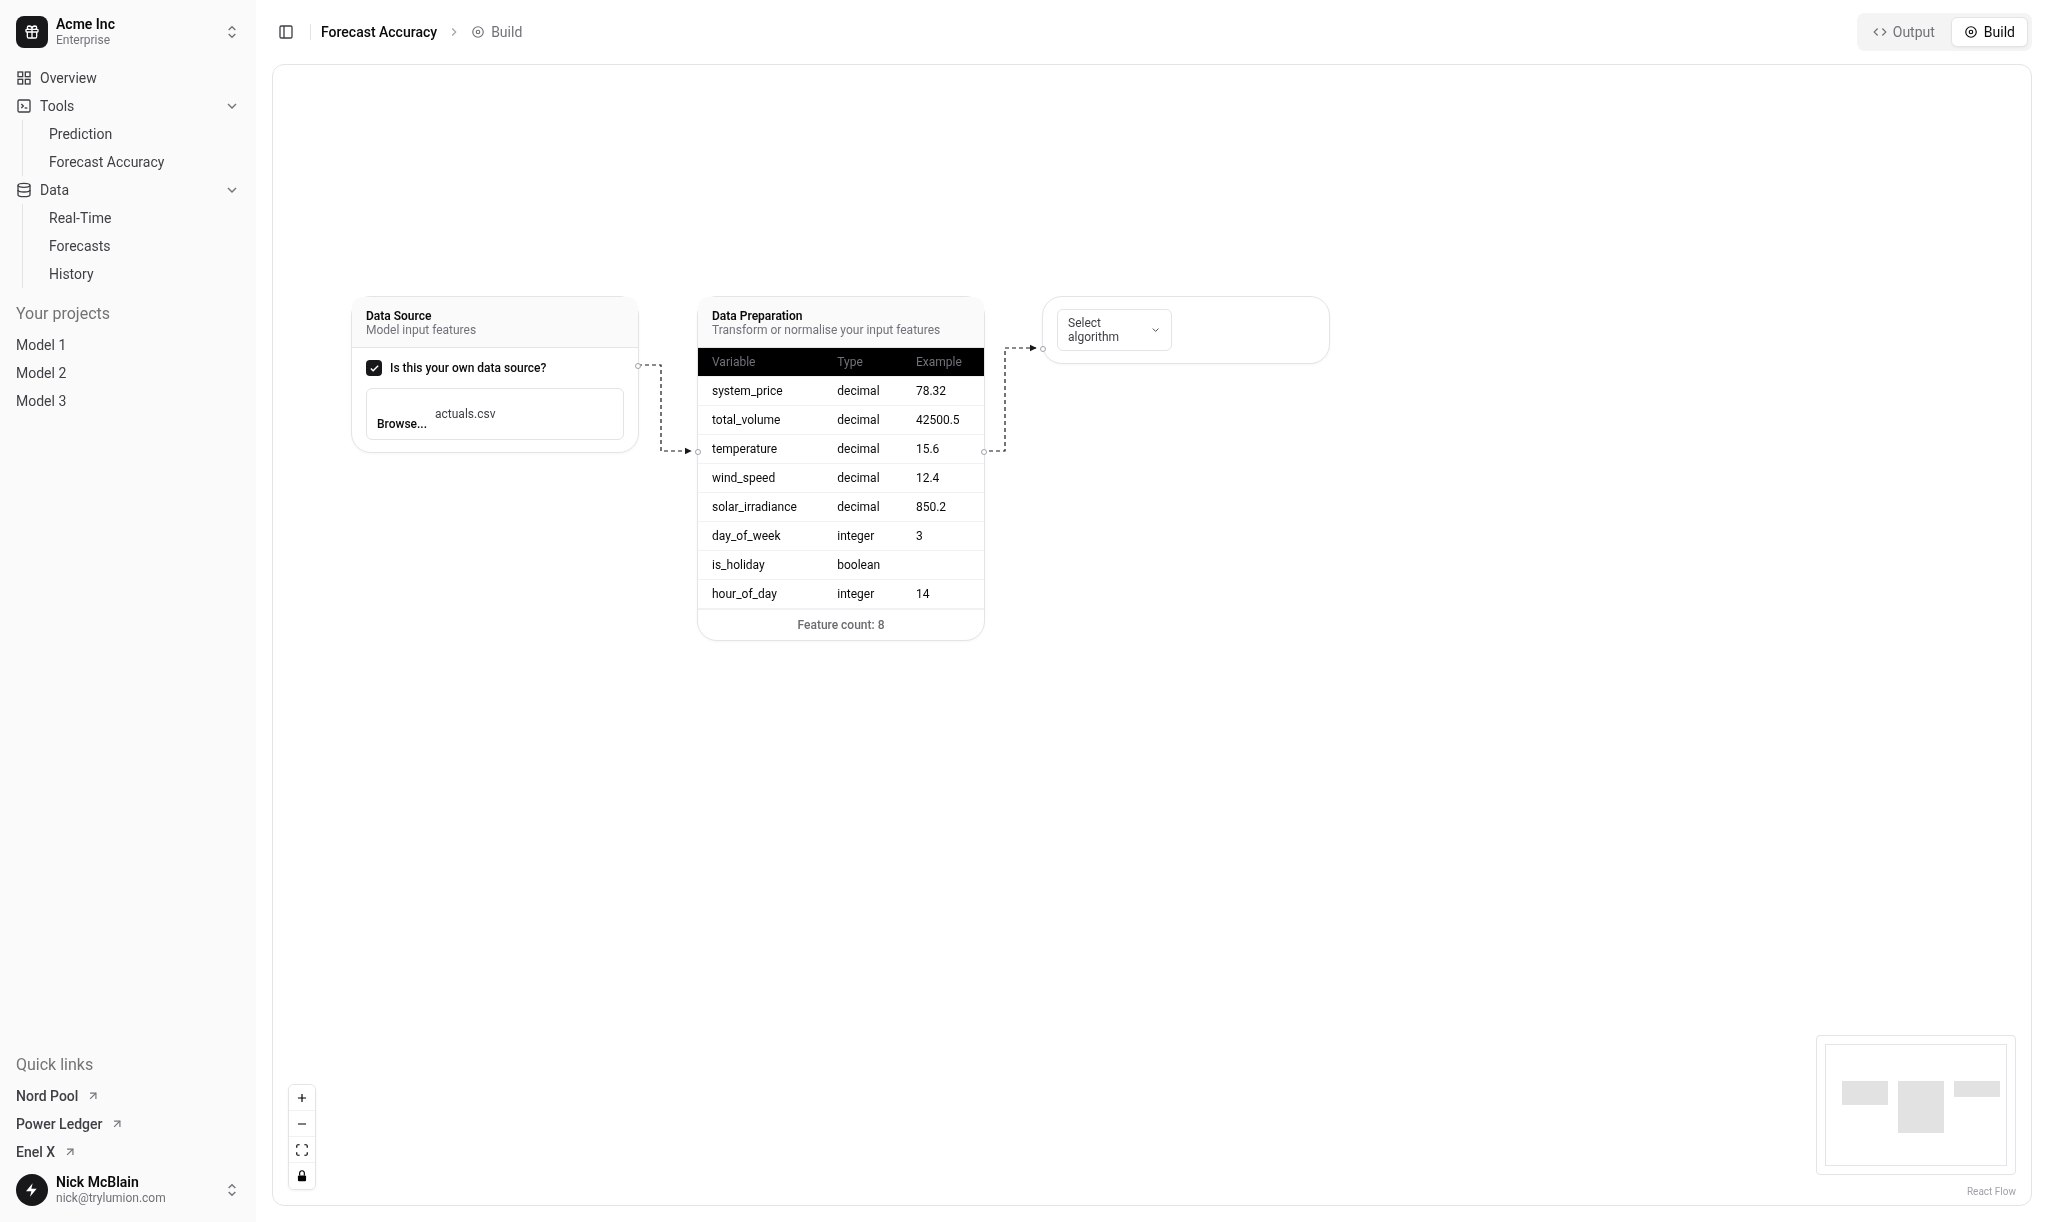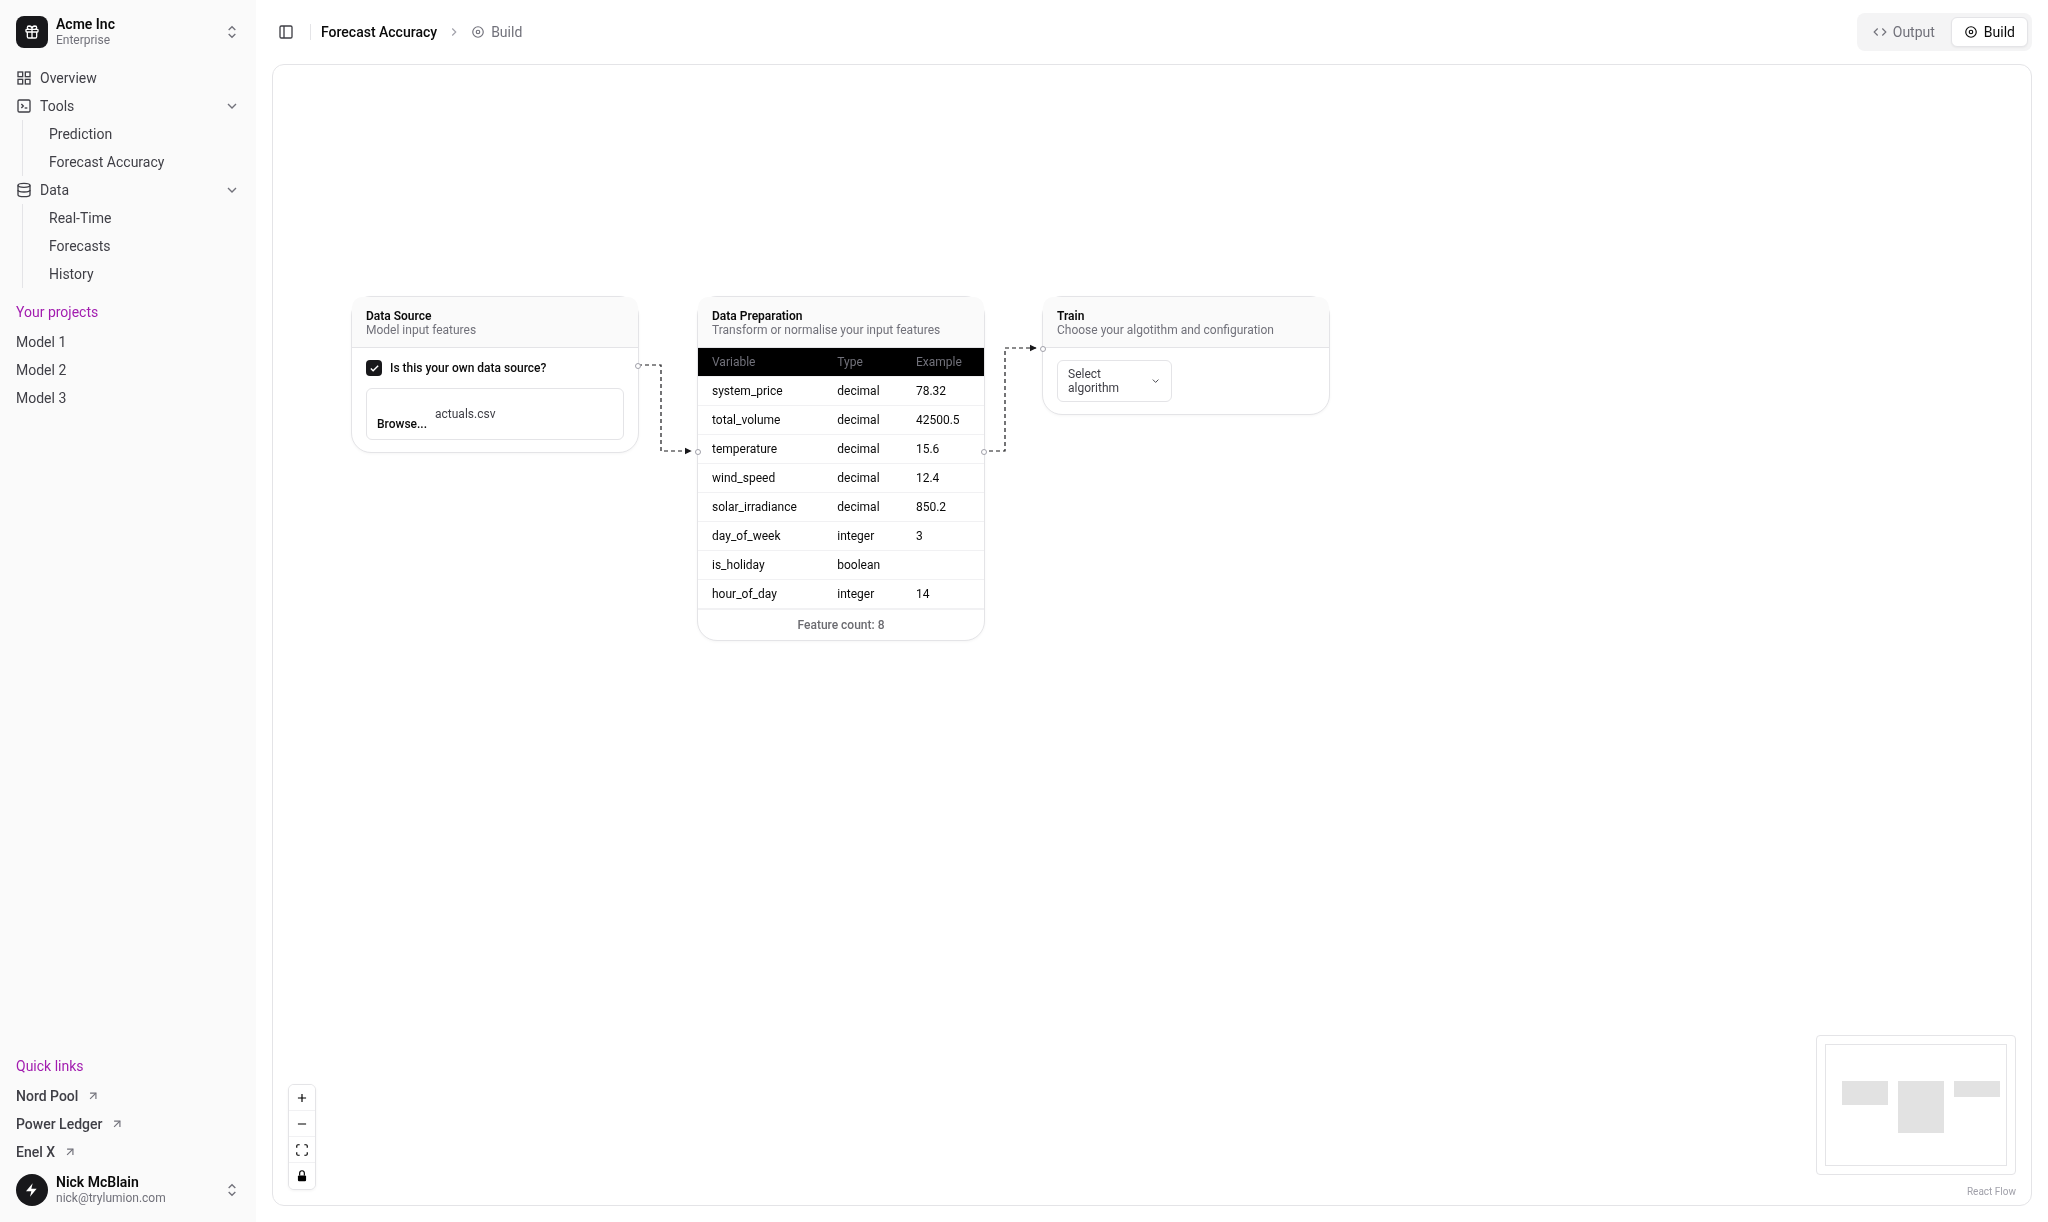--- a/index.html
+++ b/index.html
@@ -57,22 +57,22 @@
       font-size: 14px;
       cursor: pointer;
       color: #3f3f46;
     }
     .nav-item .chev { margin-left: auto; color: #71717a; }
     .nav-icon { width: 16px; height: 16px; flex-shrink: 0; }
     .sub-list { padding-left: 16px; margin-left: 14px; border-left: 1px solid #e4e4e7; }
     .sub-item { padding-left: 10px; }
 
     .section-label {
-      font-size: 14px;
-      color: #a21caf;
+      font-size: 16px;
+      color: #737373;
       padding: 8px;
       margin-top: 8px;
     }
 
     .quick-link { display: flex; align-items: center; gap: 8px; padding: 6px 8px; font-size: 14px; color: #3f3f46; font-weight: 500; cursor: pointer; }
     .ext-icon { width: 14px; height: 14px; color: #71717a; }
 
     .sidebar-footer {
       padding: 8px;
       display: flex;
@@ -550,24 +550,20 @@
                   <td>14</td>
                 </tr>
               </tbody>
           </table>
           <div class="table-footer">Feature count: 8</div>
           <div class="handle" style="left:0; top:155px;"></div>
           <div class="handle" style="right:-6px; top:155px; left:auto;"></div>
         </div>
 
         <div class="node" style="left:769px; top:231px;">
-          <div class="node-header">
-            <div class="node-title">Train</div>
-            <div class="node-sub">Choose your algotithm and configuration</div>
-          </div>
           <div class="node-body">
             <div class="select-box">
               <span>Select algorithm</span>
               <svg width="12" height="12" viewBox="0 0 24 24" fill="none" stroke="currentColor" stroke-width="2">
                   <path d="m6 9 6 6 6-6"></path>
                 </svg>
             </div>
           </div>
           <div class="handle" style="left:0; top:52px;"></div>
         </div>

